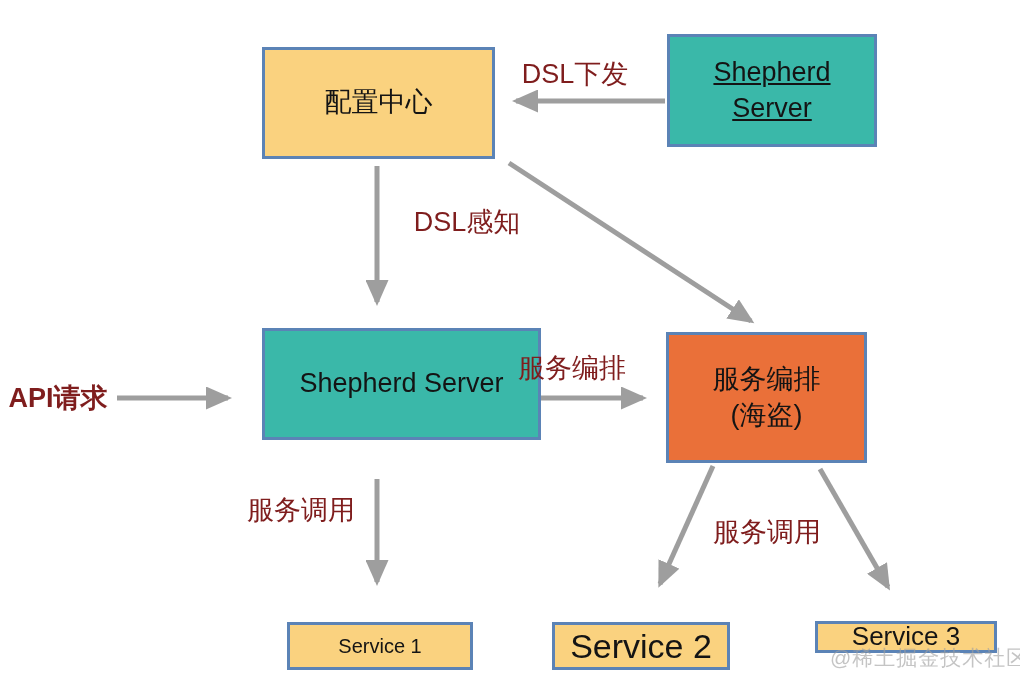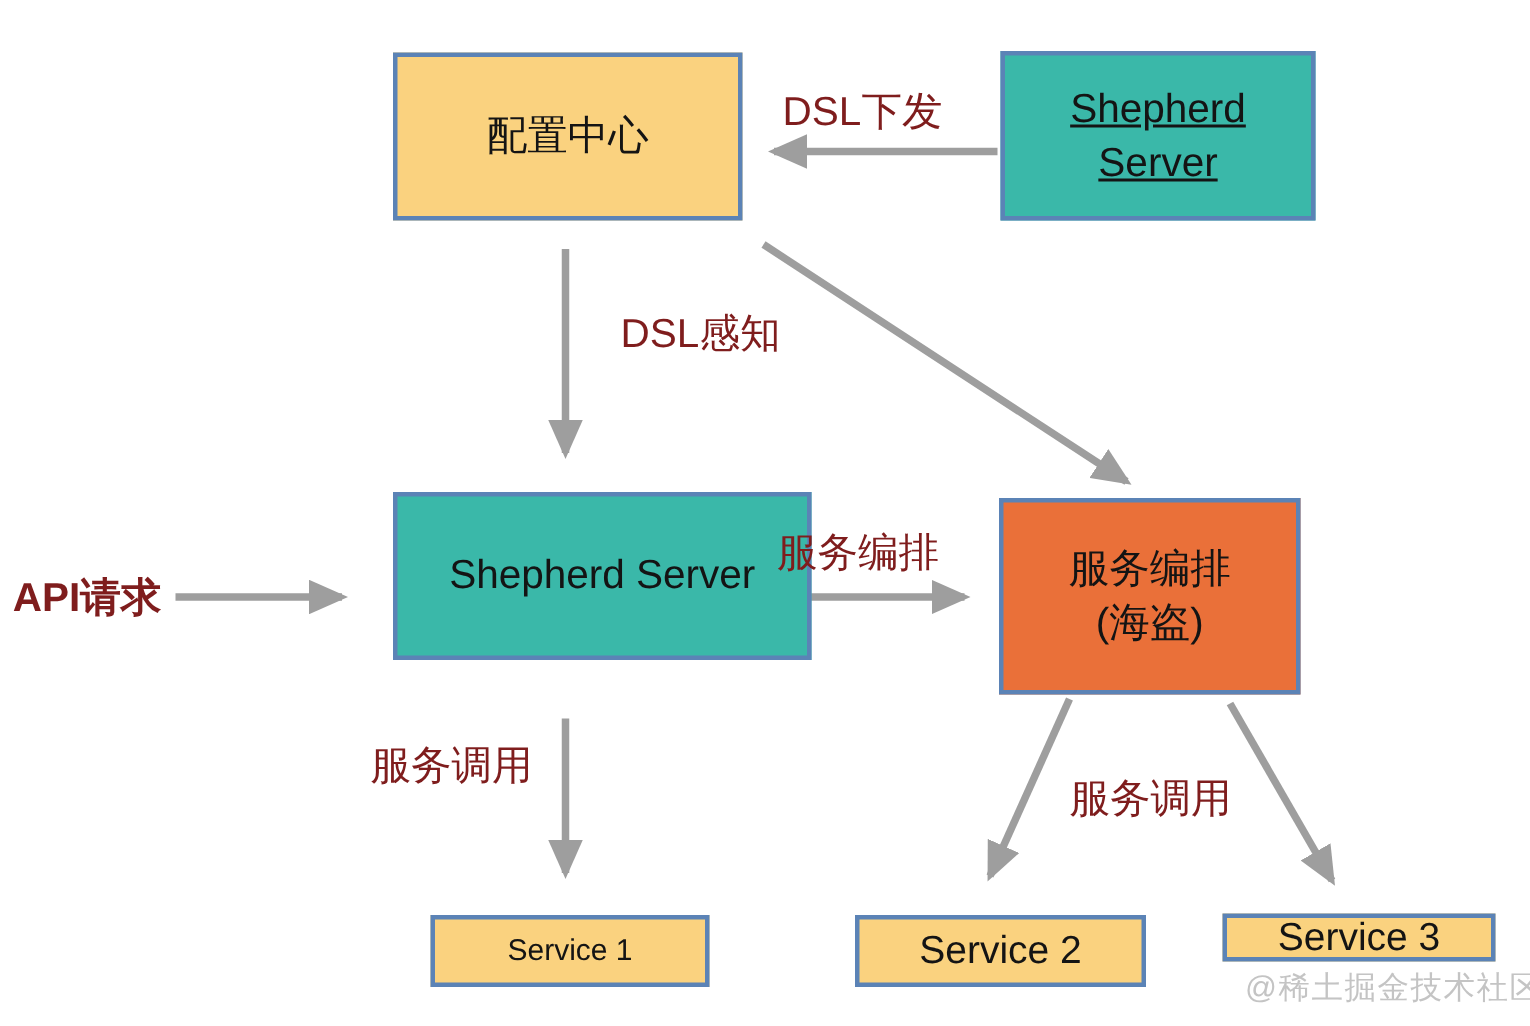--- a/index.html
+++ b/index.html
@@ -33,30 +33,30 @@
     border: 3px solid var(--border, #5b83b6);
     display: flex;
     flex-direction: column;
     align-items: center;
     justify-content: center;
     font-size: 27px;
     line-height: 1.3;
     color: #141414;
     text-align: center;
   }
-  .fill-yellow { background: var(--yellow, #fad27f); }
+  .fill-yellow { background: var(--yellow, #fad27f); margin-top: 12px; }
   .fill-teal   { background: var(--teal,   #3ab8a9); }
   .fill-orange { background: var(--orange, #ea7039); }
 
   .node-config   { left: 262px; top:  35px; width: 233px; height: 112px; }
   .node-portal   { left: 667px; top:  34px; width: 210px; height: 113px; text-decoration: underline; }
   .node-server   { left: 262px; top: 328px; width: 279px; height: 112px; }
   .node-pirate   { left: 666px; top: 332px; width: 201px; height: 131px; }
   .node-service1 { left: 287px; top: 610px; width: 186px; height: 48px; font-size: 20px; }
-  .node-service2 { left: 570px; top: 610px; width: 194px; height: 48px; font-size: 26px; }
+  .node-service2 { left: 552px; top: 610px; width: 178px; height: 48px; font-size: 34px; }
   .node-service3 { left: 815px; top: 609px; width: 182px; height: 32px; font-size: 26px; }
 
   .edge-label {
     position: absolute;
     transform: translate(-50%, -50%);
     font-size: 27px;
     color: #7f1d1d;
     white-space: nowrap;
   }
   .lbl-dsl-deliver  { left: 575px; top:  74px; }

